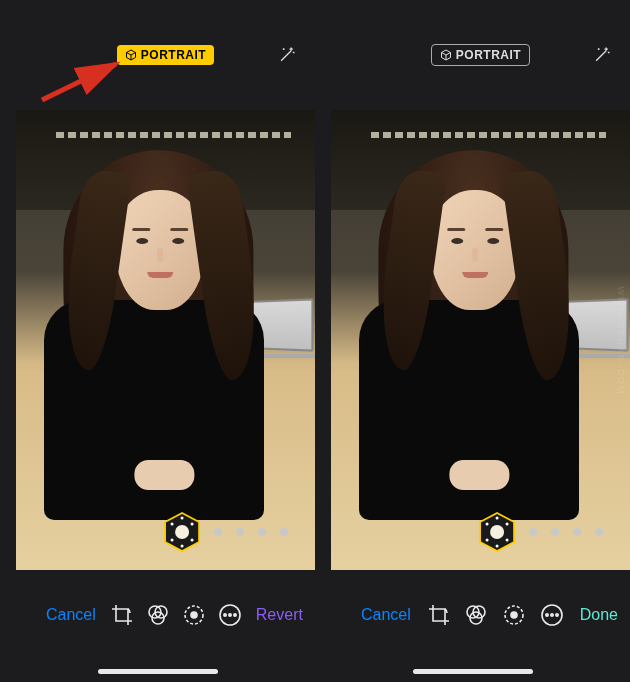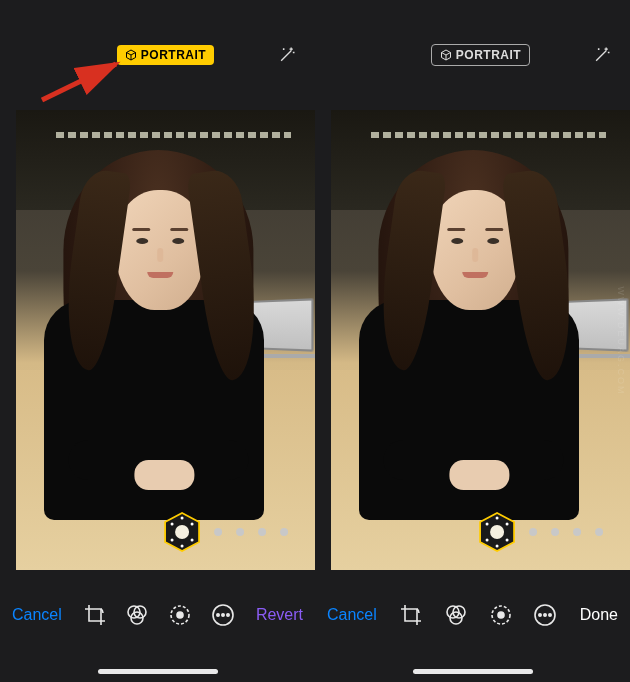--- a/index.html
+++ b/index.html
@@ -200,29 +200,30 @@
       display: flex;
       flex-direction: column;
       justify-content: flex-start;
       padding-top: 32px;
     }
     .tool-row {
       display: flex;
       align-items: center;
       justify-content: space-between;
       padding: 0 10px;
+      margin-left: 34px;
     }
     .text-btn {
       font-size: 16px;
       font-weight: 400;
       padding: 4px 2px;
     }
     .text-blue { color: #0a84ff; }
     .text-red { color: #8b5cf6; }
-    .text-yellow { color: #ffffff; }
+    .text-yellow { color: #5eead4; }
     .tool-icon {
       width: 24px;
       height: 24px;
       color: #e8e8e8;
     }
     .home-indicator {
       position:absolute;
       bottom:8px; left:50%; transform:translateX(-50%);
       width:120px; height:5px; border-radius:3px; background:#fff; opacity:0.9;
     }

